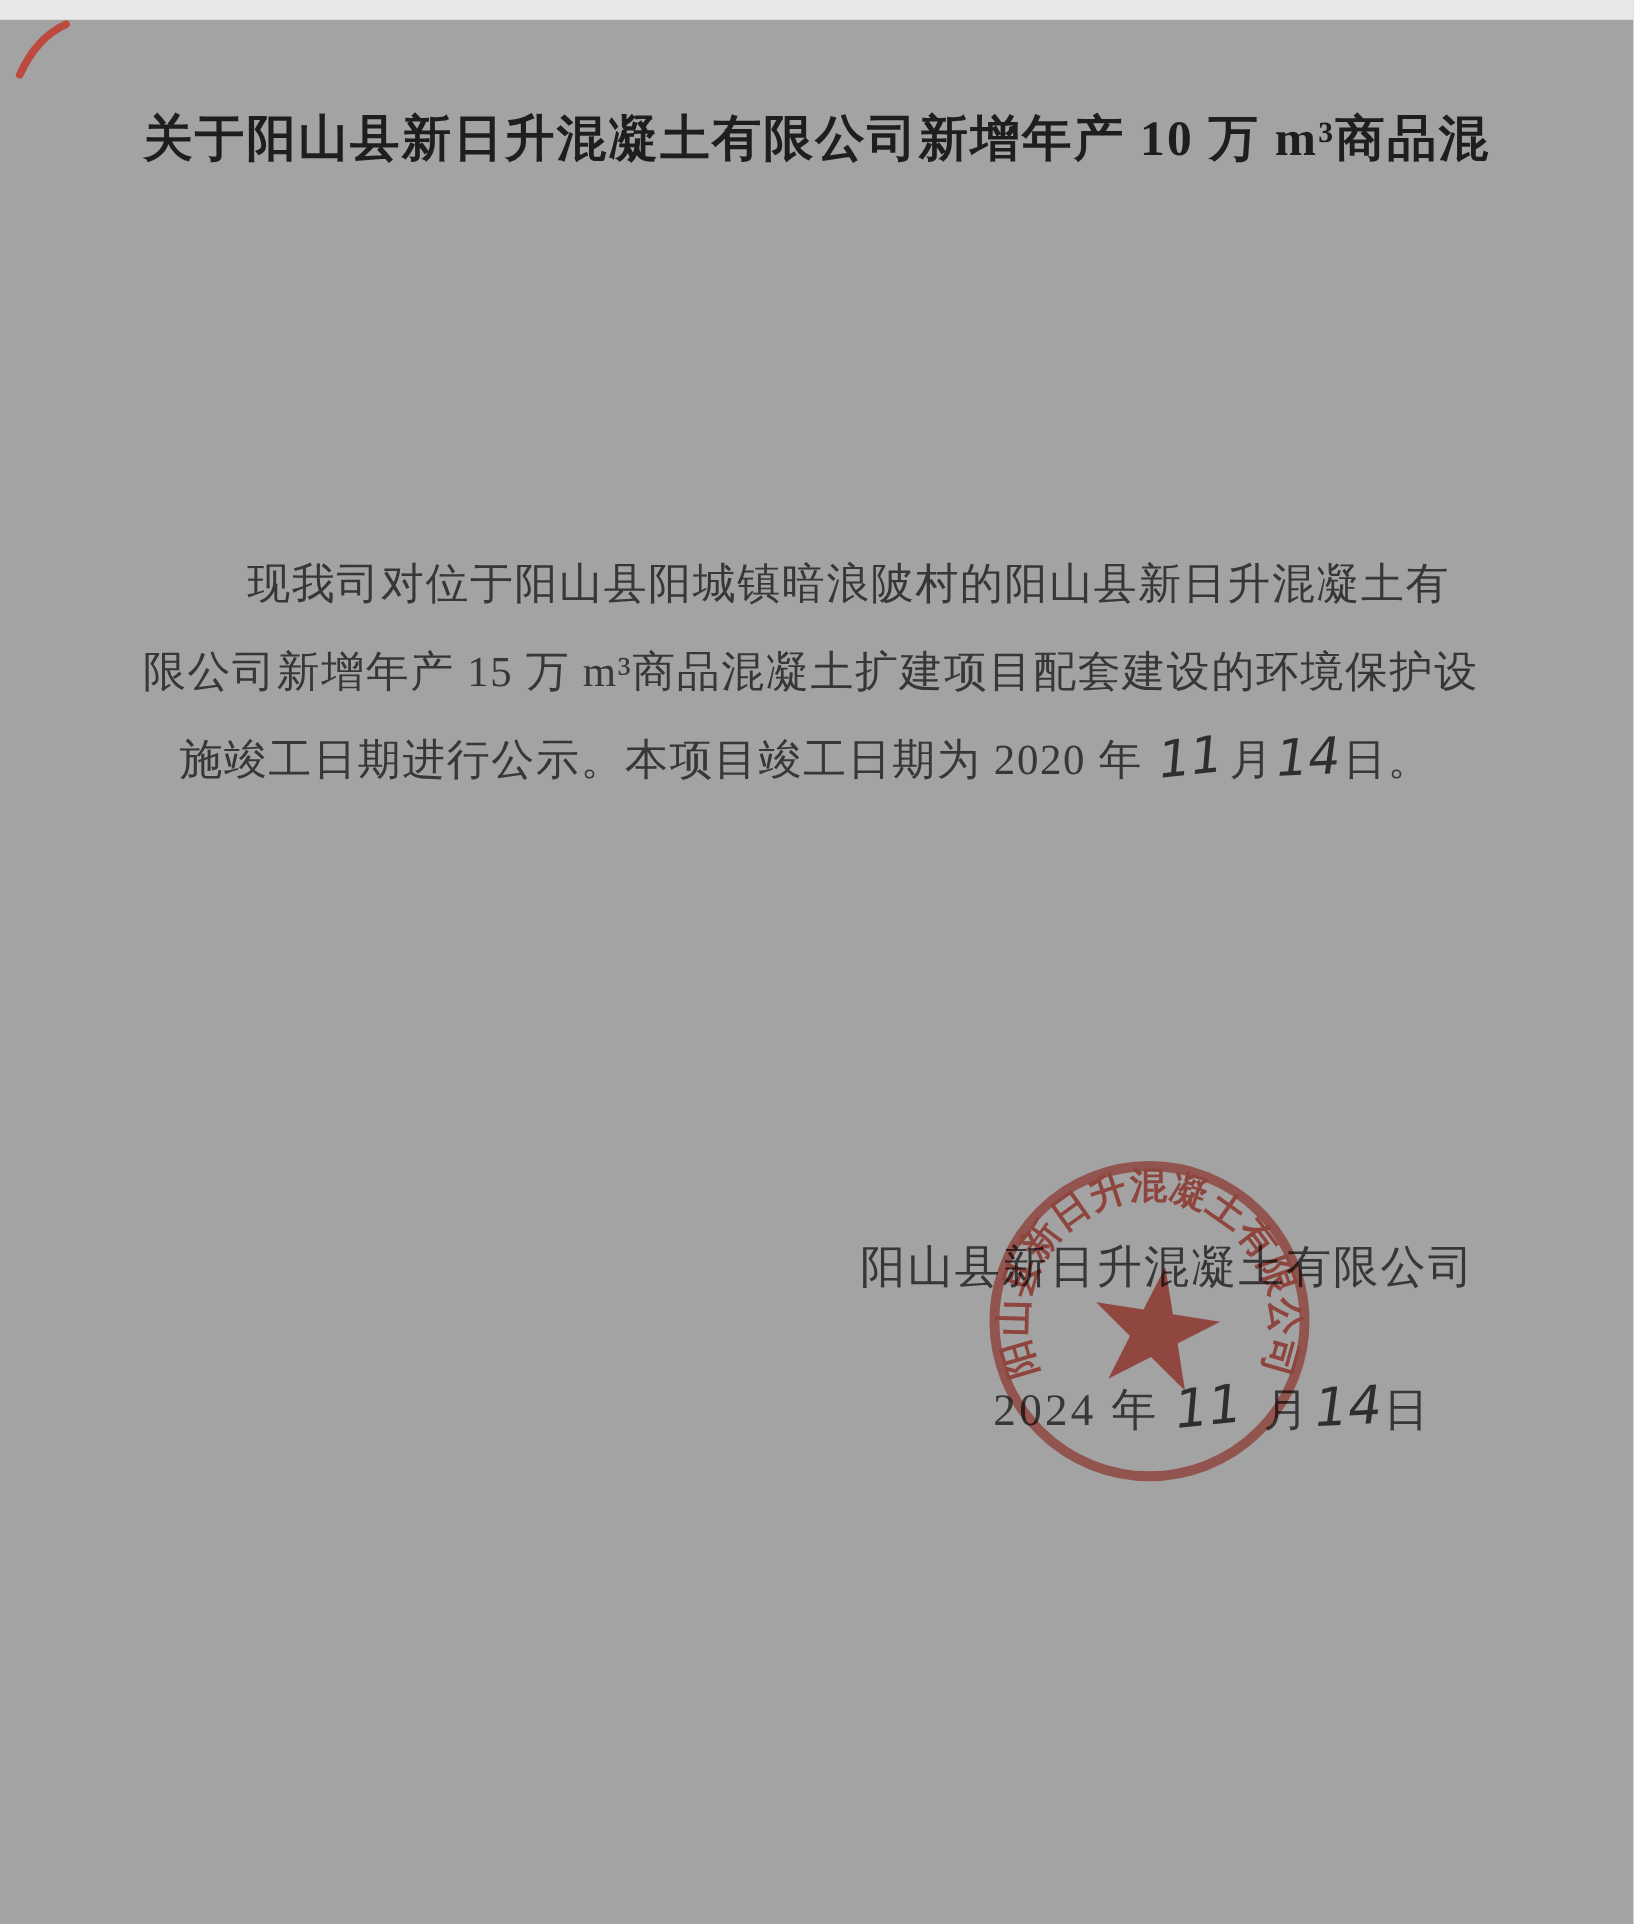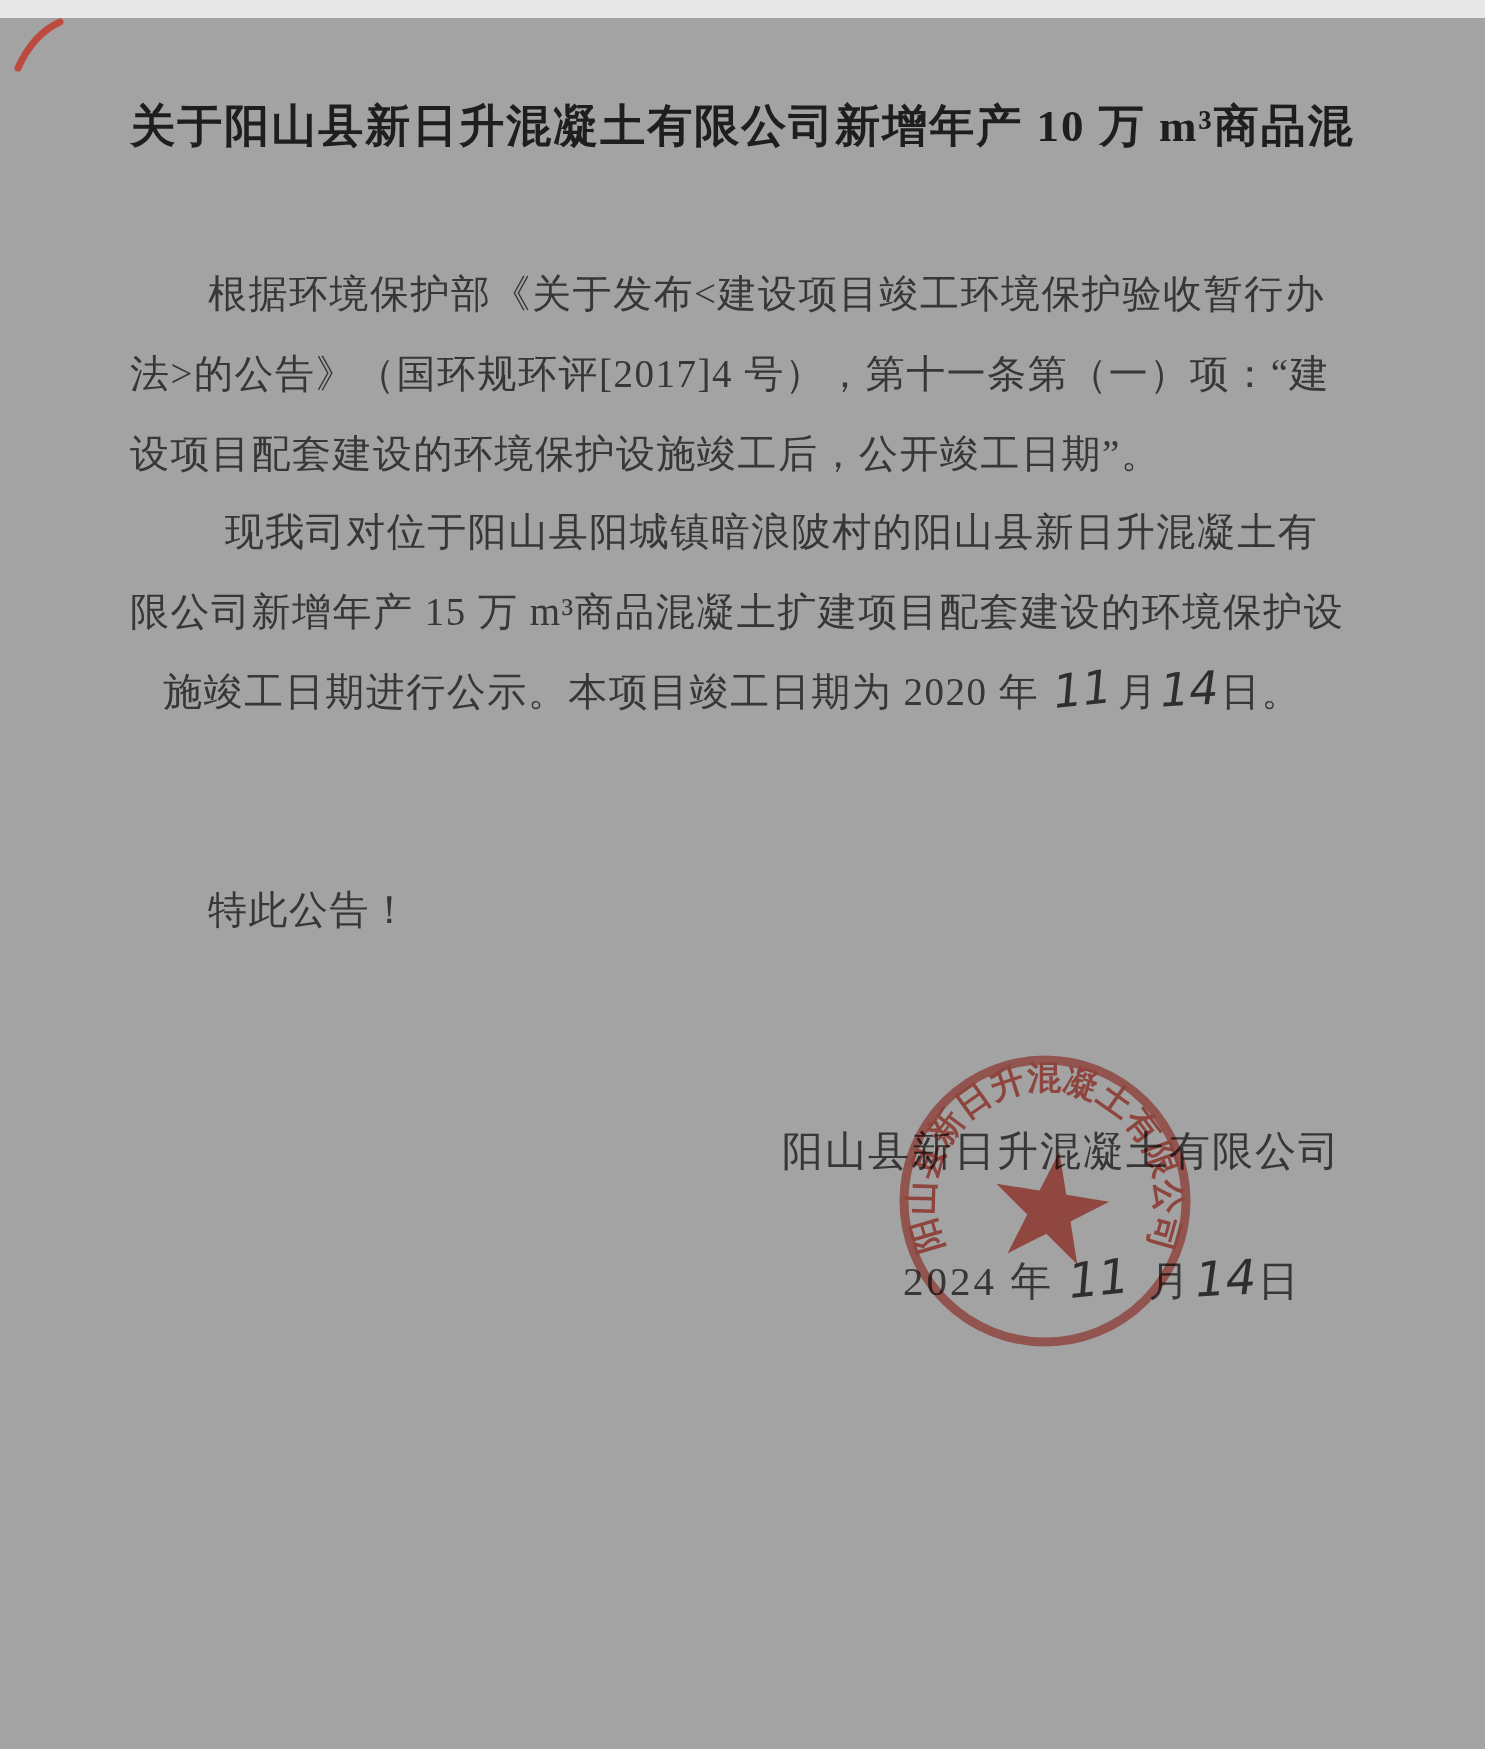--- a/index.html
+++ b/index.html
@@ -96,35 +96,27 @@
 <div class="page">
 
   <svg class="corner-mark" viewBox="0 0 60 55">
     <path d="M8,50 C 16,32 28,14 50,4" fill="none" stroke="#c23b2e" stroke-width="7" stroke-linecap="round" opacity="0.85"></path>
   </svg>
 
   <div class="doc-title">
     <div class="line">关于阳山县新日升混凝土有限公司新增年产 10 万 m³商品混</div>
   </div>
 
-  <div class="para p1">
-    <div class="line indent">根据环境保护部《关于发布&lt;建设项目竣工环境保护验收暂行办</div>
-    <div class="line">法&gt;的公告》（国环规环评[2017]4 号），第十一条第（一）项：“建</div>
-    <div class="line">设项目配套建设的环境保护设施竣工后，公开竣工日期”。</div>
-  </div>
 
   <div class="para p2">
     <div class="line indent">现我司对位于阳山县阳城镇暗浪陂村的阳山县新日升混凝土有</div>
     <div class="line">限公司新增年产 15 万 m³商品混凝土扩建项目配套建设的环境保护设</div>
     <div class="line"><span>施竣工日期进行公示。本项目竣工日期为 2020 年</span><span class="hand month">11</span><span>月</span><span class="hand day">14</span><span>日。</span></div>
   </div>
 
-  <div class="para closing">
-    <div class="line indent">特此公告！</div>
-  </div>
 
   <div class="signature-company">阳山县新日升混凝土有限公司</div>
 
   <div class="signature-date"><span>2024 年</span><span class="hand month">11</span> <span>月</span><span class="hand day">14</span><span>日</span></div>
 
   <svg class="stamp" viewBox="0 0 300 300">
     <defs>
       <path id="sealArc" d="M 48.5 197.3 A 112 112 0 1 1 251.5 197.3" fill="none"></path>
     </defs>
     <circle cx="150" cy="150" r="141" fill="none" stroke="#dd6055" stroke-width="9" opacity="0.9"></circle>

